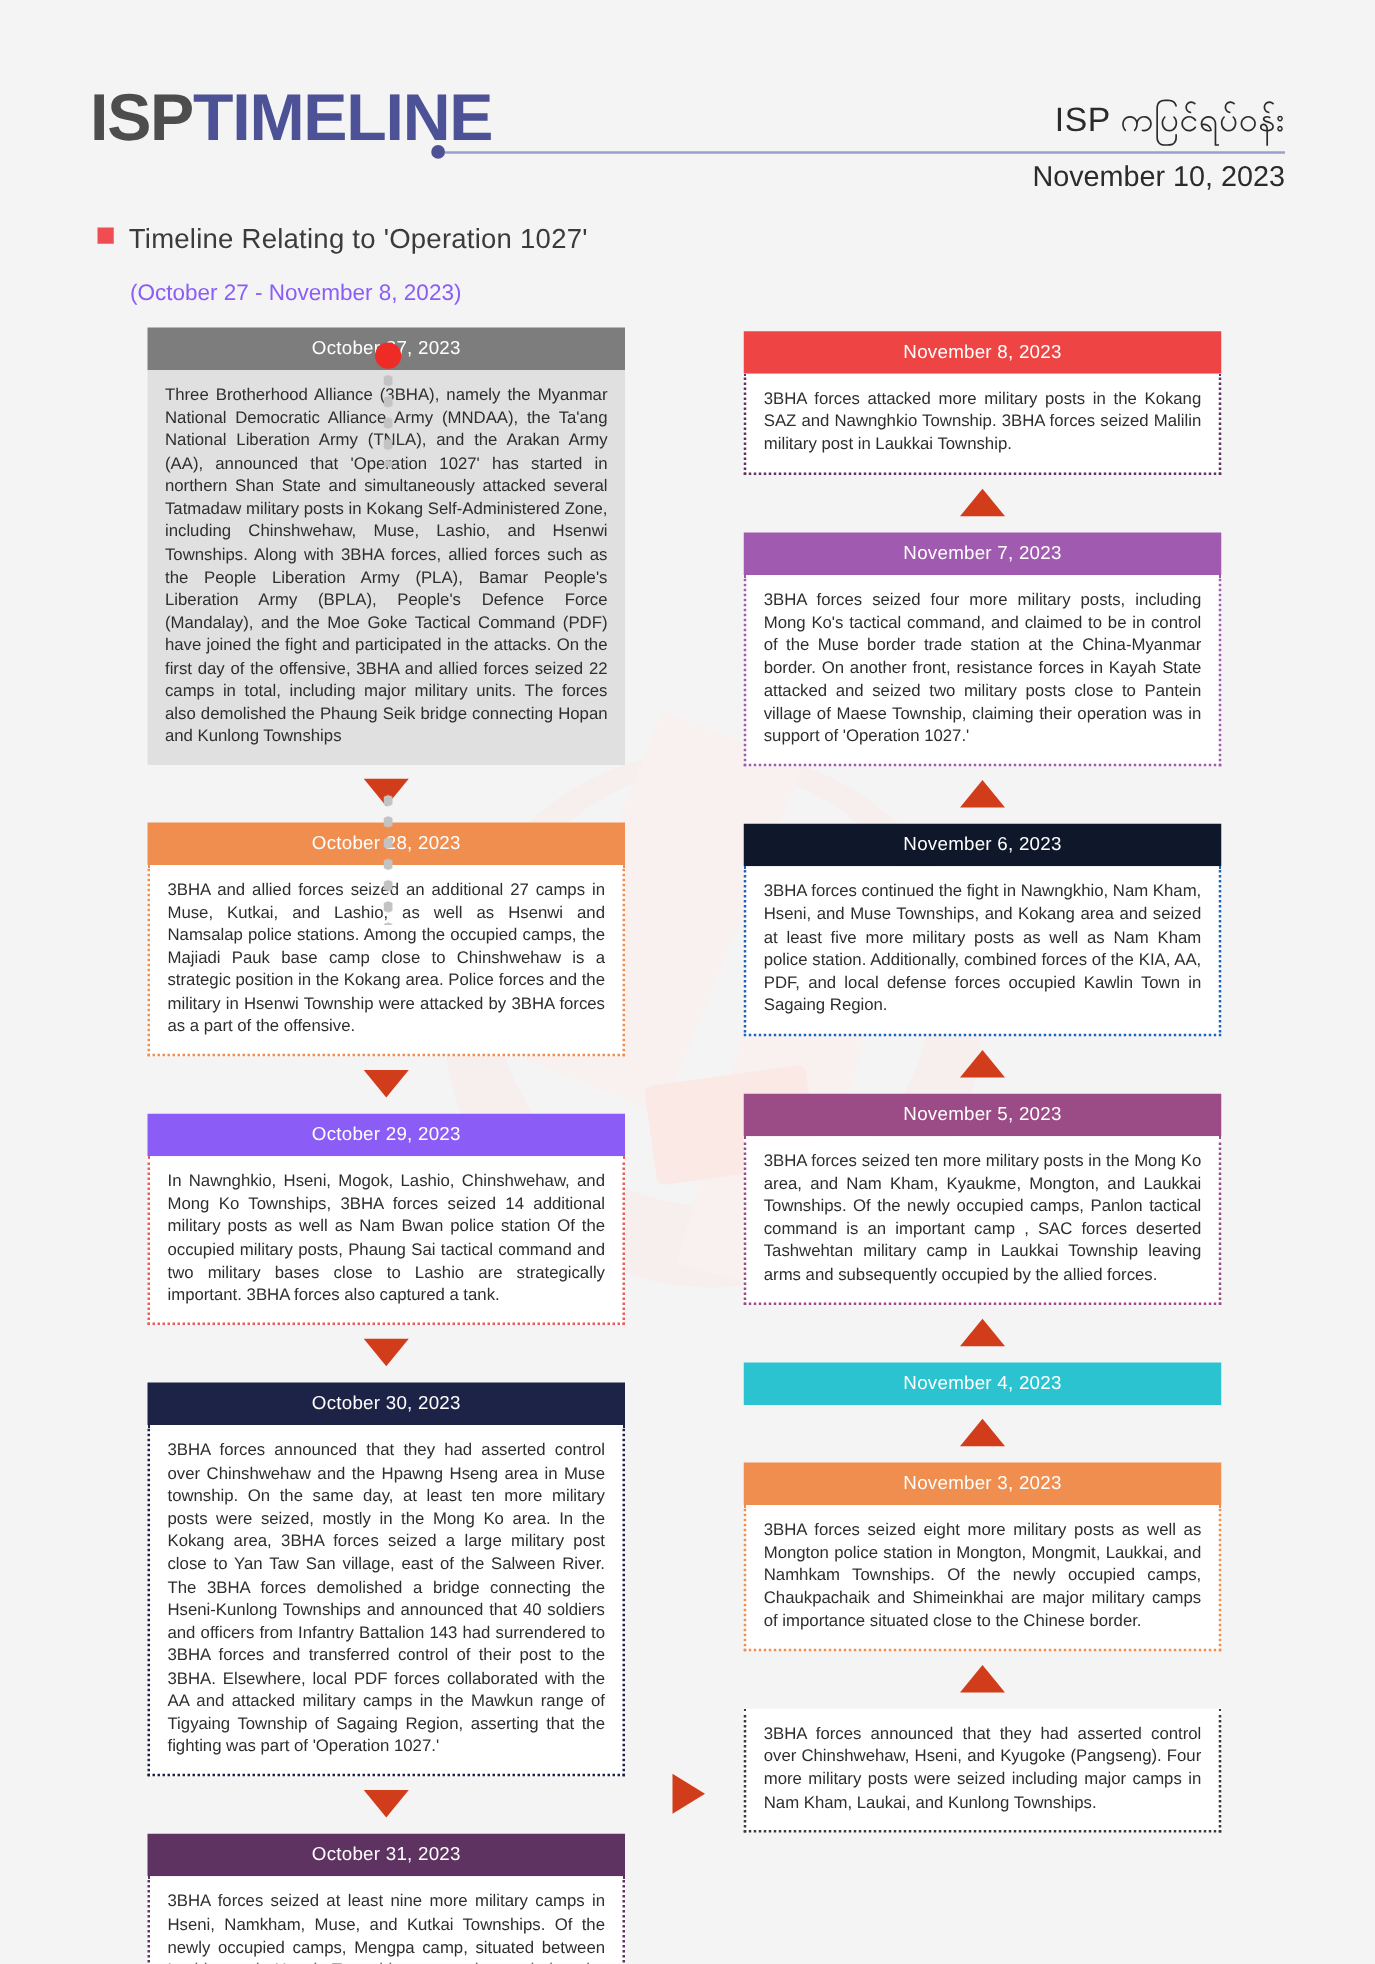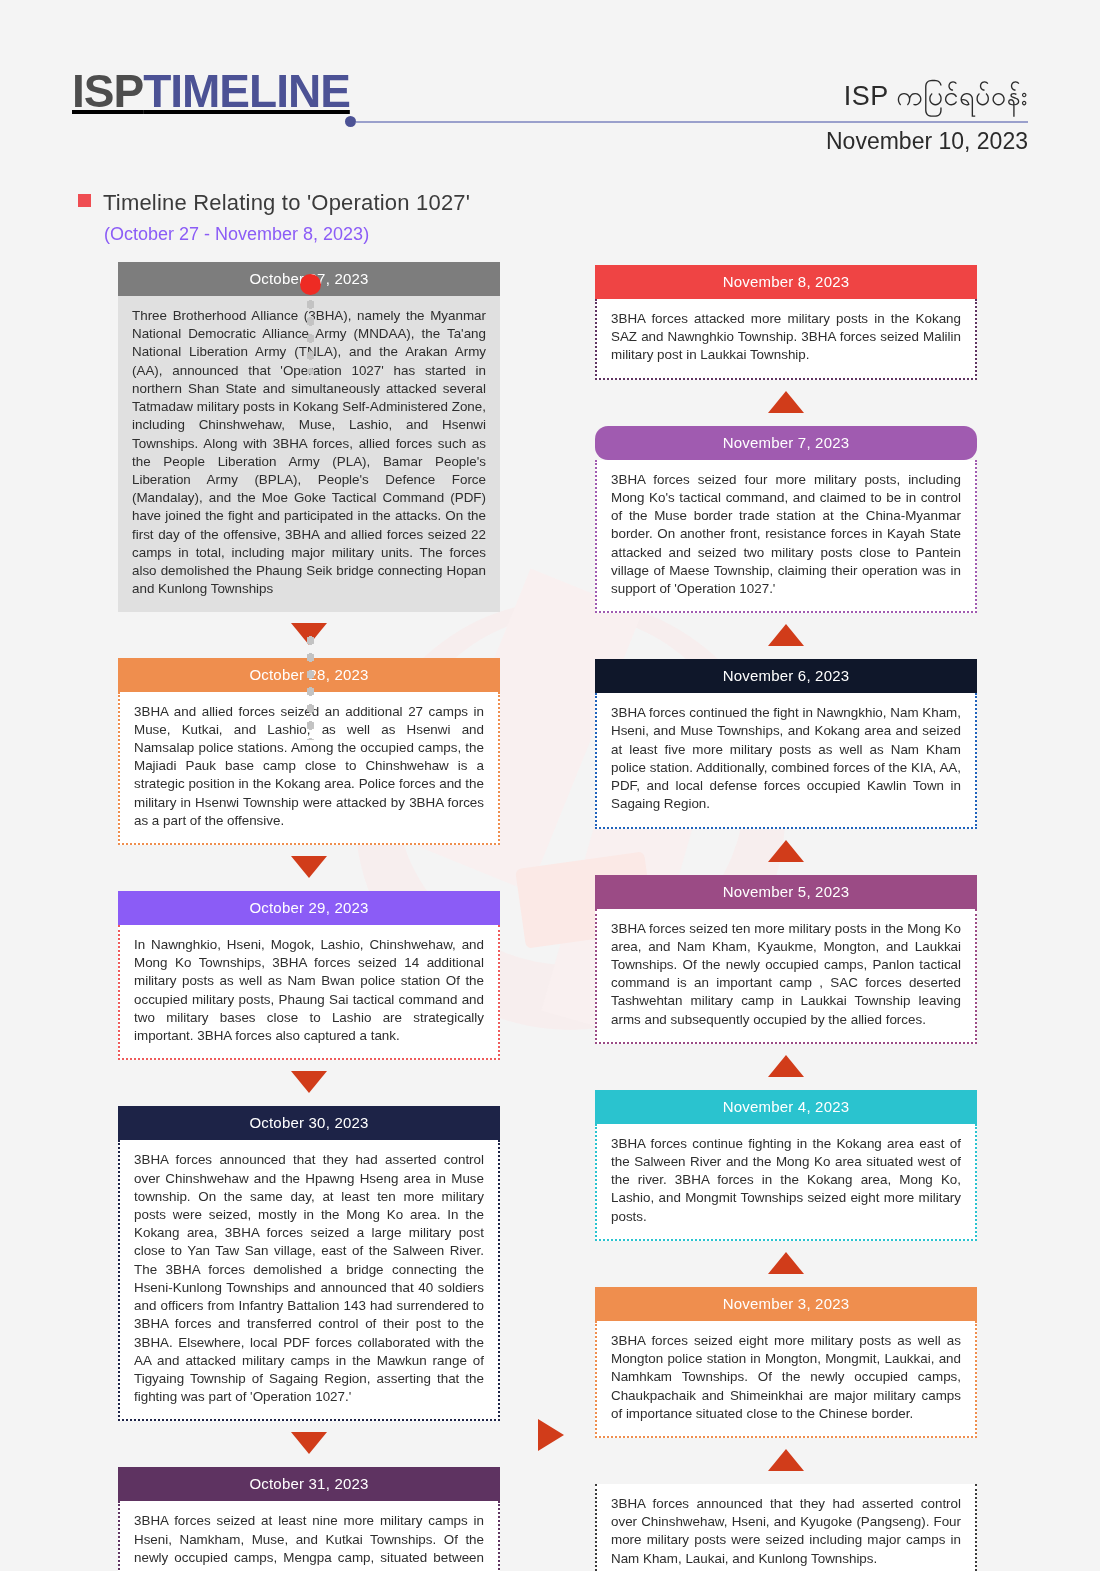--- a/index.html
+++ b/index.html
@@ -28,29 +28,29 @@
     position:absolute;left:585px;top:700px;width:95px;height:330px;background:#f9f0f0;
     transform:rotate(16deg);
   }
   .wm-red{
     position:absolute;left:520px;top:860px;width:130px;height:80px;background:#fbe9e6;
     transform:rotate(-8deg);border-radius:6px;
   }
   
   .page{position:relative;z-index:2;}
   .masthead{position:absolute;left:0;top:0;width:1100px;height:170px;}
-  .logo{position:absolute;left:72px;top:68px;font-size:46px;font-weight:bold;letter-spacing:-1px;line-height:1;text-decoration:underline;}
+  .logo{position:absolute;left:72px;top:68px;font-size:53px;font-weight:bold;letter-spacing:-1px;line-height:1;}
   .logo .isp{color:#4d4d4d;}
   .logo .tl{color:#4c5295;}
   .logo-dot{position:absolute;left:345px;top:116px;width:11px;height:11px;border-radius:50%;background:#4c5295;}
   .logo-rule{position:absolute;left:356px;top:121px;width:672px;height:1.5px;background:#9aa0cc;}
   .mm-title{position:absolute;right:72px;top:78px;font-size:27px;color:#2b2b2b;letter-spacing:.5px;}
   .date-line{position:absolute;right:72px;top:128px;font-size:23px;color:#2b2b2b;}
 
-  .sec-title-wrap{position:absolute;left:78px;top:190px;}
+  .sec-title-wrap{position:absolute;left:78px;top:178px;}
   .sec-bullet{display:inline-block;width:13px;height:13px;background:#ef4d52;vertical-align:3px;margin-right:12px;}
   .sec-title{display:inline-block;font-size:22px;color:#3b3b3b;letter-spacing:.2px;}
   .sec-sub{position:absolute;left:104px;top:224px;font-size:18px;color:#8b5cf6;}
 
   
   .col{position:absolute;width:382px;}
   .col-left{left:118px;top:262px;}
   .col-right{left:595px;top:265px;}
 
   
@@ -168,21 +168,21 @@
 
   <div class="col col-right">
       <div class="card">
         <div class="card-head" style="background: #ef4444; text-align: center;">November 8, 2023</div>
         <div class="card-body" style="border-color: rgb(94, 51, 97);">3BHA forces attacked more military posts in the Kokang SAZ and Nawnghkio Township. 3BHA forces seized Malilin military post in Laukkai Township.</div>
       </div>
       <div class="gap-sm"></div>
       <div class="arrow-up" style="border-bottom-color: rgb(209, 60, 26);"></div>
       <div class="gap-md"></div>
       <div class="card">
-        <div class="card-head" style="background: rgb(160, 91, 176); border-radius: 13px;">November 7, 2023</div>
+        <div class="card-head" style="background: rgb(160, 91, 176);">November 7, 2023</div>
         <div class="card-body" style="border-color: rgb(160, 91, 176);">3BHA forces seized four more military posts, including Mong Ko's tactical command, and claimed to be in control of the Muse border trade station at the China-Myanmar border. On another front, resistance forces in Kayah State attacked and seized two military posts close to Pantein village of Maese Township, claiming their operation was in support of 'Operation 1027.'</div>
       </div>
       <div class="gap-sm"></div>
       <div class="arrow-up" style="border-bottom-color: rgb(209, 60, 26);"></div>
       <div class="gap-md"></div>
       <div class="card">
         <div class="card-head" style="background: #0f172a;">November 6, 2023</div>
         <div class="card-body" style="border-color: rgb(31, 98, 187);">3BHA forces continued the fight in Nawngkhio, Nam Kham, Hseni, and Muse Townships, and Kokang area and seized at least five more military posts as well as Nam Kham police station. Additionally, combined forces of the KIA, AA, PDF, and local defense forces occupied Kawlin Town in Sagaing Region.</div>
       </div>
       <div class="gap-sm"></div>
@@ -190,21 +190,20 @@
       <div class="gap-md"></div>
       <div class="card">
         <div class="card-head" style="background: rgb(155, 75, 133);">November 5, 2023</div>
         <div class="card-body" style="border-color: rgb(155, 75, 133);">3BHA forces seized ten more military posts in the Mong Ko area, and Nam Kham, Kyaukme, Mongton, and Laukkai Townships. Of the newly occupied camps, Panlon tactical command is an important camp , SAC forces deserted Tashwehtan military camp in Laukkai Township leaving arms and subsequently occupied by the allied forces.</div>
       </div>
       <div class="gap-sm"></div>
       <div class="arrow-up" style="border-bottom-color: rgb(209, 60, 26);"></div>
       <div class="gap-md"></div>
       <div class="card">
         <div class="card-head" style="background: rgb(42, 195, 207);">November 4, 2023</div>
-        <div class="card-body" style="border-color: rgb(42, 195, 207);">3BHA forces continue fighting in the Kokang area east of the Salween River and the Mong Ko area situated west of the river. 3BHA forces in the Kokang area, Mong Ko, Lashio, and Mongmit Townships seized eight more military posts.</div>
       </div>
       <div class="gap-sm"></div>
       <div class="arrow-up" style="border-bottom-color: rgb(209, 60, 26);"></div>
       <div class="gap-md"></div>
       <div class="card">
         <div class="card-head" style="background: rgb(239, 142, 78);">November 3, 2023</div>
         <div class="card-body" style="border-color: rgb(239, 142, 78);">3BHA forces seized eight more military posts as well as Mongton police station in Mongton, Mongmit, Laukkai, and Namhkam Townships. Of the newly occupied camps, Chaukpachaik and Shimeinkhai are major military camps of importance situated close to the Chinese border.</div>
       </div>
       <div class="gap-sm"></div>
       <div class="arrow-up" style="border-bottom-color: rgb(209, 60, 26);"></div>

